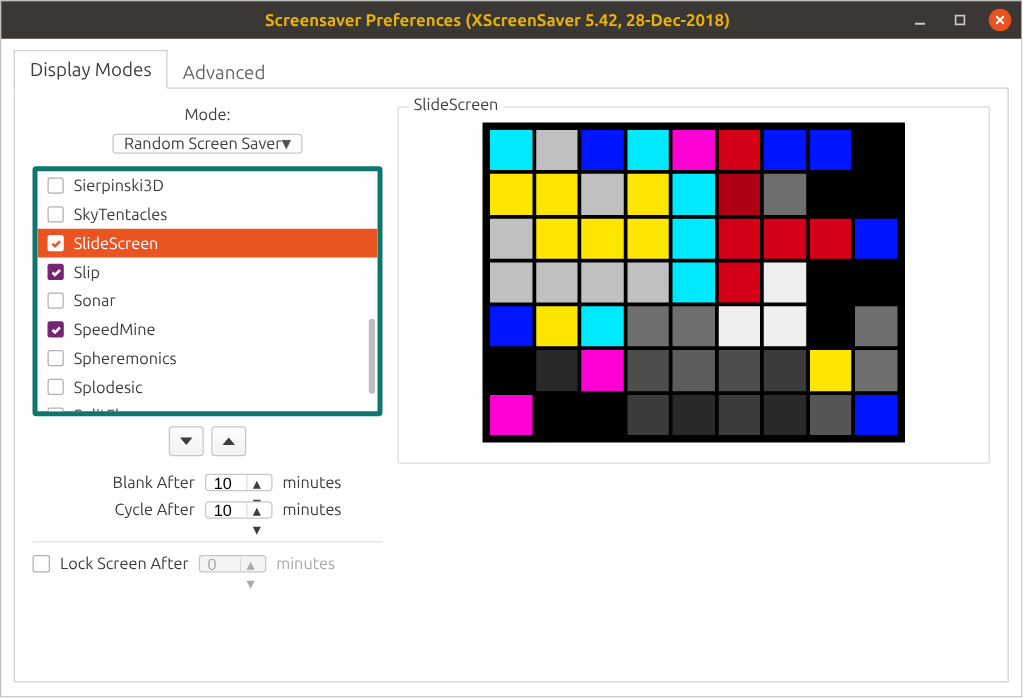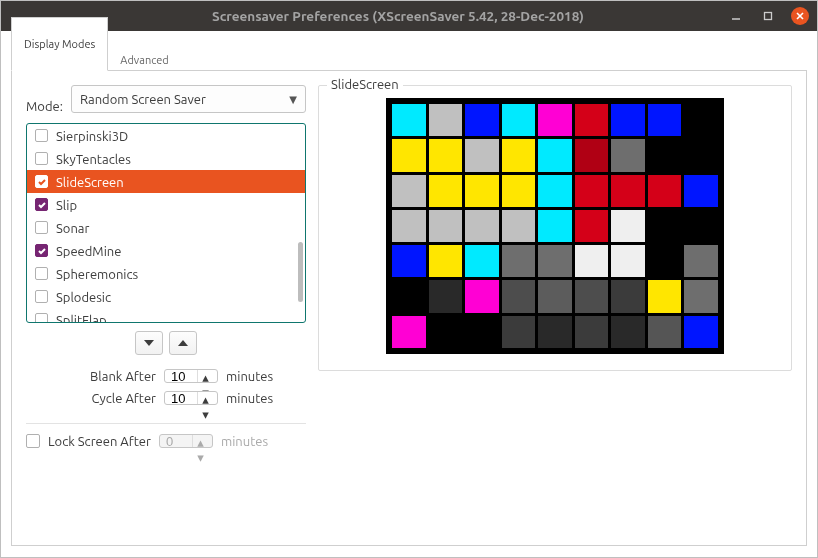--- a/index.html
+++ b/index.html
@@ -1,40 +1,40 @@
 <!DOCTYPE html>
 <html><head>
 <meta charset="utf-8">
 <style>
   * { box-sizing: border-box; }
   html, body { margin:0; padding:0; font-family: "Ubuntu", "DejaVu Sans", sans-serif; font-size:13px; color:#3d3d3d; background:#fff; }
   .window { width:818px; height:558px; border:1px solid #bfbfbf; display:flex; flex-direction:column; background:#fff; }
   
-  .titlebar { height:30px; background:#3a3735; color:#a3a3a3; display:flex; align-items:center; padding:0 8px; }
+  .titlebar { height:30px; background:#3a3735; color:#eab308; display:flex; align-items:center; padding:0 8px; }
   .titlebar .title { flex:1; text-align:center; font-weight:bold; font-size:13.5px; }
   .titlebar .controls { display:flex; gap:14px; align-items:center; }
   .tb-btn { width:18px; height:18px; border-radius:50%; display:flex; align-items:center; justify-content:center; }
   .tb-close { background:#e95420; }
   .tb-plain { background:transparent; color:#ddd; }
   
   .menubar { height:28px; display:flex; align-items:center; padding:0 6px; gap:2px; border-bottom:1px solid transparent; }
   .menubar .menu { padding:4px 10px; border-radius:3px; cursor:default; }
   
   .tabstrip { height:30px; display:flex; align-items:flex-end; padding:0 10px; margin-top:10px; }
-  .tab { padding:20px 12px; border:1px solid #cfcfcf; background:#fff; font-size:11px; }
+  .tab { padding:6px 12px; border:1px solid #cfcfcf; background:#fff; font-size:15px; }
   .tab.active { border-bottom:1px solid #fff; position:relative; z-index:2; }
   .tab.inactive { background:#fff; color:#666; border:none; padding-bottom:5px; }
   .tabpage { border:1px solid #cfcfcf; margin:0 10px 10px 10px; flex:1; padding:14px 14px 10px 14px; background:#fff; position:relative; top:-1px; display:flex; gap:12px; }
   
   .leftcol { width:280px; display:flex; flex-direction:column; }
-  .moderow { display:flex; align-items:flex-end; gap:8px; margin-bottom:10px; }
+  .moderow { display:flex; align-items:center; gap:8px; margin-bottom:10px;flex-direction:column; }
   .moderow label { font-size:13px; }
   .combo { flex:1; height:28px; border:1px solid #c6c6c6; border-radius:3px; background:#fdfdfd; display:flex; align-items:center; padding:0 8px; justify-content:space-between; }
   .combo .chev { font-size:10px; color:#555; }
-  .listbox { border:1px solid #0f766e; border-radius:3px; height:200px; overflow:hidden; position:relative; background:#fff; }
+  .listbox { border:4px solid #0f766e; border-radius:3px; height:200px; overflow:hidden; position:relative; background:#fff; }
   .listinner { position:absolute; inset:0; overflow:hidden; }
   .row { display:flex; align-items:center; height:23px; padding:0 8px; gap:8px; }
   .row.sel { background:#e95420; color:#fff; }
   .chk { width:13px; height:13px; border:1px solid #b0b0b0; border-radius:2px; background:#fff; display:flex; align-items:center; justify-content:center; flex-shrink:0; }
   .chk.on { background:#762572; border-color:#762572; }
   .row.sel .chk { background:#fff; border-color:#fff; }
   .row.sel .chk .mark { stroke:#e95420; }
   .chk .mark { stroke:#fff; stroke-width:2; fill:none; }
   .scrollthumb { position:absolute; right:2px; top:118px; width:5px; height:60px; background:#bdbdbd; border-radius:3px; }
   .updown { display:flex; justify-content:center; gap:6px; margin-top:8px; }

